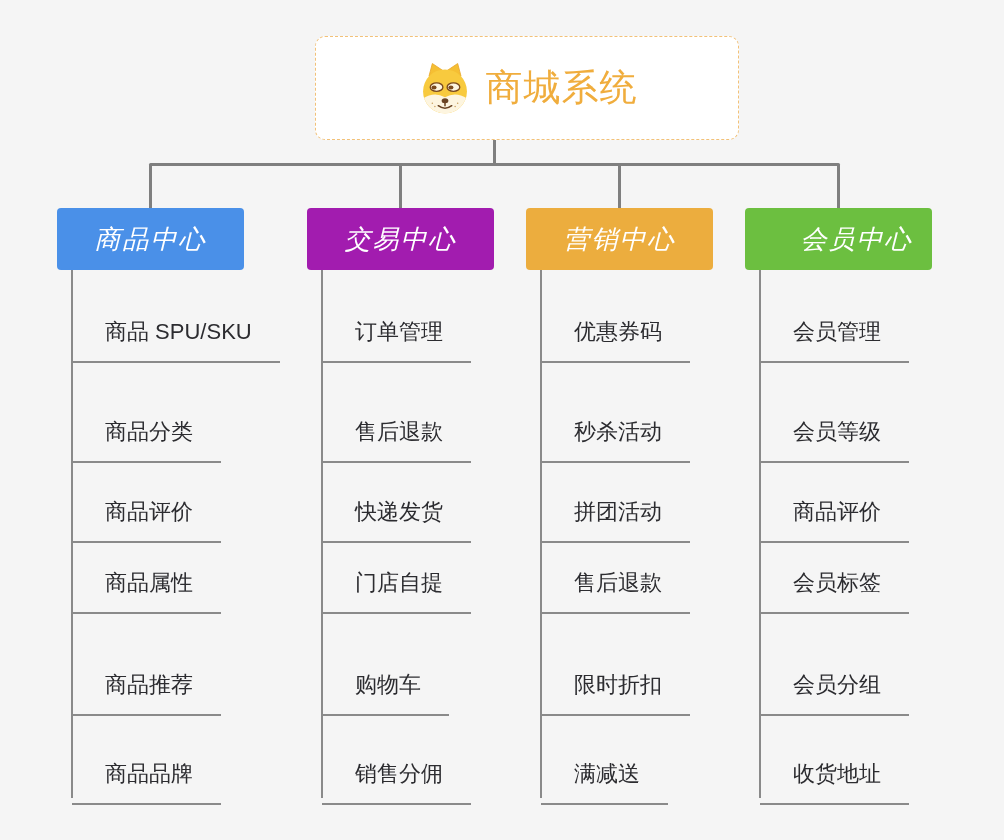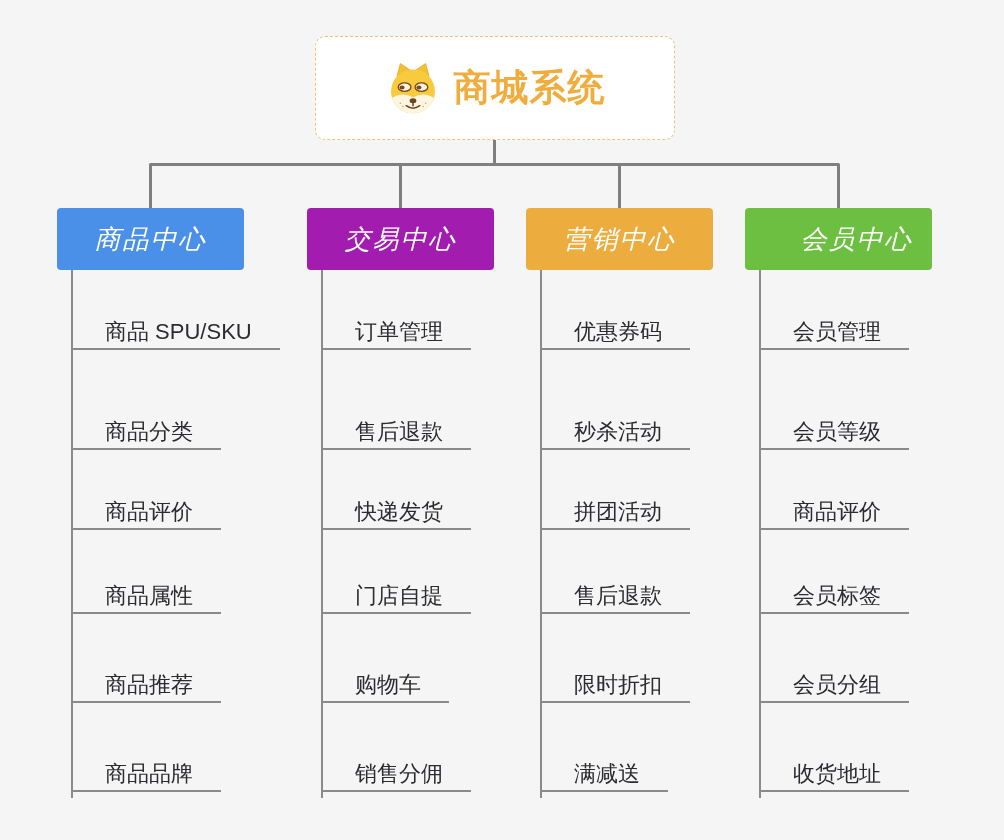--- a/index.html
+++ b/index.html
@@ -1,25 +1,24 @@
 <!DOCTYPE html>
 <html><head>
 <meta charset="utf-8">
 <style>
   html,body{margin:0;padding:0;}
   body{font-family:"Liberation Sans","DejaVu Sans",sans-serif;background:#e9e9e9;}
   .canvas{position:relative;width:1004px;height:840px;background:#f5f5f5;overflow:hidden;}
 
   
   .root-node{
-    position:absolute;left:315px;top:36px;width:360px;height:104px;
+    position:absolute;left:315px;top:36px;width:424px;height:104px;
     background:#ffffff;border:1px dashed #f2c178;border-radius:10px;
     display:flex;align-items:center;justify-content:center;gap:13px;
     box-sizing:border-box;
-    font-weight:bold;
   }
   .root-title{font-size:37px;color:#f0ad3d;letter-spacing:1px;white-space:nowrap;}
 
   
   .line{position:absolute;background:#7f7f7f;}
   .root-stem{left:493px;top:140px;width:3px;height:24px;}
   .trunk{left:149px;top:163px;width:691px;height:3px;border-radius:2px;}
   .drop{top:165px;width:3px;height:43px;}
   .d1{left:149px;} .d2{left:399px;} .d3{left:618px;} .d4{left:837px;}
 
@@ -27,24 +26,24 @@
   .branch{position:absolute;top:208px;width:260px;height:600px;}
   .b1{left:57px;} .b2{left:307px;} .b3{left:526px;} .b4{left:745px;}
   .branch-box{
     width:187px;height:62px;border-radius:4px;
     display:flex;align-items:center;justify-content:center;
     color:#ffffff;font-size:26px;letter-spacing:2px;box-sizing:border-box;font-style:italic;
   }
   .branch-line{position:absolute;left:14px;top:62px;width:2px;height:528px;background:#8a8a8a;}
   .branch-item{
     position:absolute;left:15px;white-space:nowrap;
-    padding:0 28px 2px 33px;border-bottom:2px solid #8a8a8a;
+    padding:0 28px 15px 33px;border-bottom:2px solid #8a8a8a;
     font-size:22px;line-height:28px;color:#2c2c30;
   }
-  .i1{top:110px;} .i2{top:198px;margin-top:12px;} .i3{top:290px;} .i4{top:374px;text-align:right;} .i5{top:463px;} .i6{top:552px;}
+  .i1{top:110px;} .i2{top:198px;margin-top:12px;} .i3{top:290px;} .i4{top:361px;text-align:right;} .i5{top:463px;} .i6{top:552px;}
 </style>
 </head>
 <body>
 
 <div class="canvas">
 
   <div class="root-node">
     <span style="display:inline-flex;">
       <svg width="56" height="54" viewBox="0 0 64 64" aria-hidden="true">
         <path d="M13,18 L17,3 L29,11 Z" fill="#f5bf33" stroke="#e8a92e" stroke-width="1"></path>

